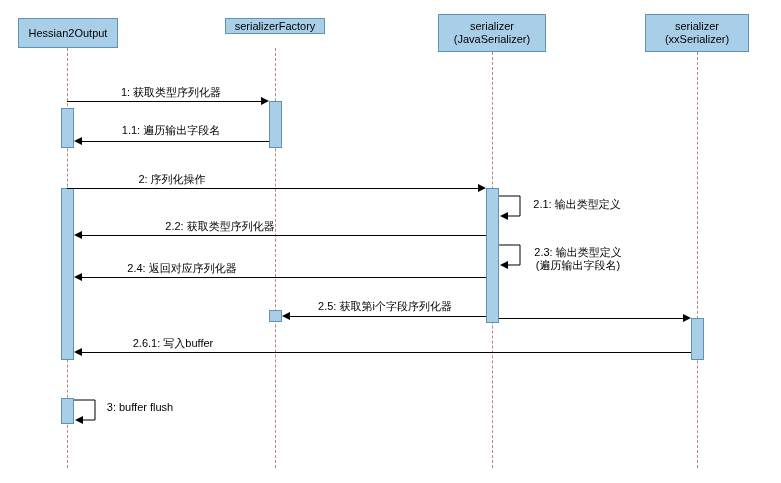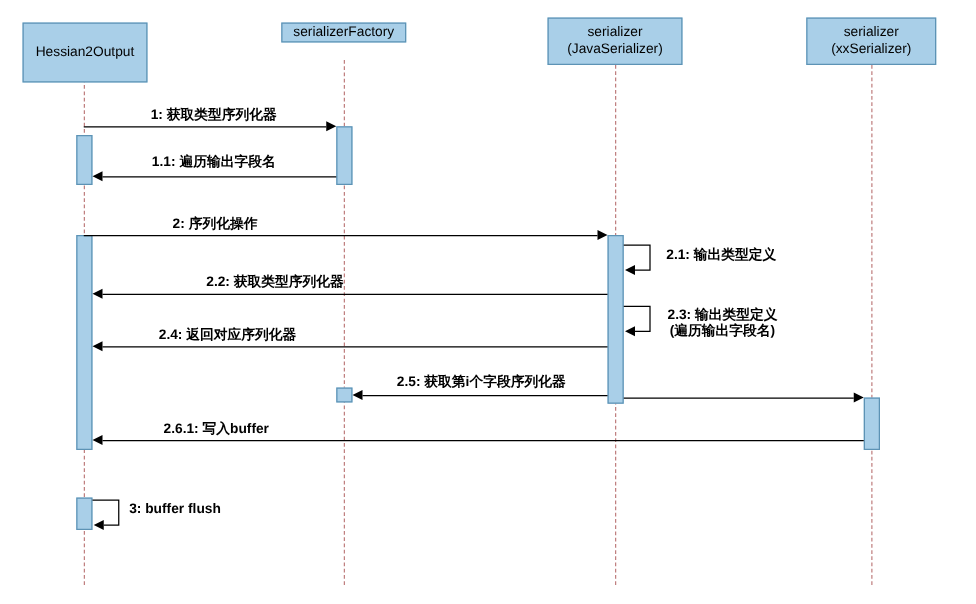--- a/index.html
+++ b/index.html
@@ -48,21 +48,20 @@
     border-top: 1px solid #000000;
   }
   .msg-label {
     position: absolute;
     font-size: 11px;
     color: #000000;
     line-height: 13px;
     white-space: nowrap;
     text-align: center;
     transform: translateX(-50%);
-    font-weight: bold;
   }
   .arrow-right, .arrow-left {
     position: absolute;
     width: 0;
     height: 0;
   }
   .arrow-right {
     border-top: 4px solid transparent;
     border-bottom: 4px solid transparent;
     border-left: 8px solid #000000;
@@ -82,21 +81,21 @@
 </head>
 <body>
 
 <div id="canvas">
 
   <div class="lifeline-line" style="left:67px; top:48px; height:420px;"></div>
   <div class="lifeline-line" style="left:275px; top:48px; height:420px;"></div>
   <div class="lifeline-line" style="left:492px; top:52px; height:416px;"></div>
   <div class="lifeline-line" style="left:697px; top:52px; height:416px;"></div>
 
-  <div class="lifeline-box" style="left:18px; top:18px; width:100px; height:48px;">
+  <div class="lifeline-box" style="left:18px; top:18px; width:100px; height:30px;">
     <span>Hessian2Output</span>
   </div>
   <div class="lifeline-box" style="left:225px; top:18px; width:100px; height:16px;">
     <span>serializerFactory</span>
   </div>
   <div class="lifeline-box" style="left:438px; top:14px; width:108px; height:38px;">
     <span>serializer</span>
     <span>(JavaSerializer)</span>
   </div>
   <div class="lifeline-box" style="left:645px; top:14px; width:104px; height:38px;">

